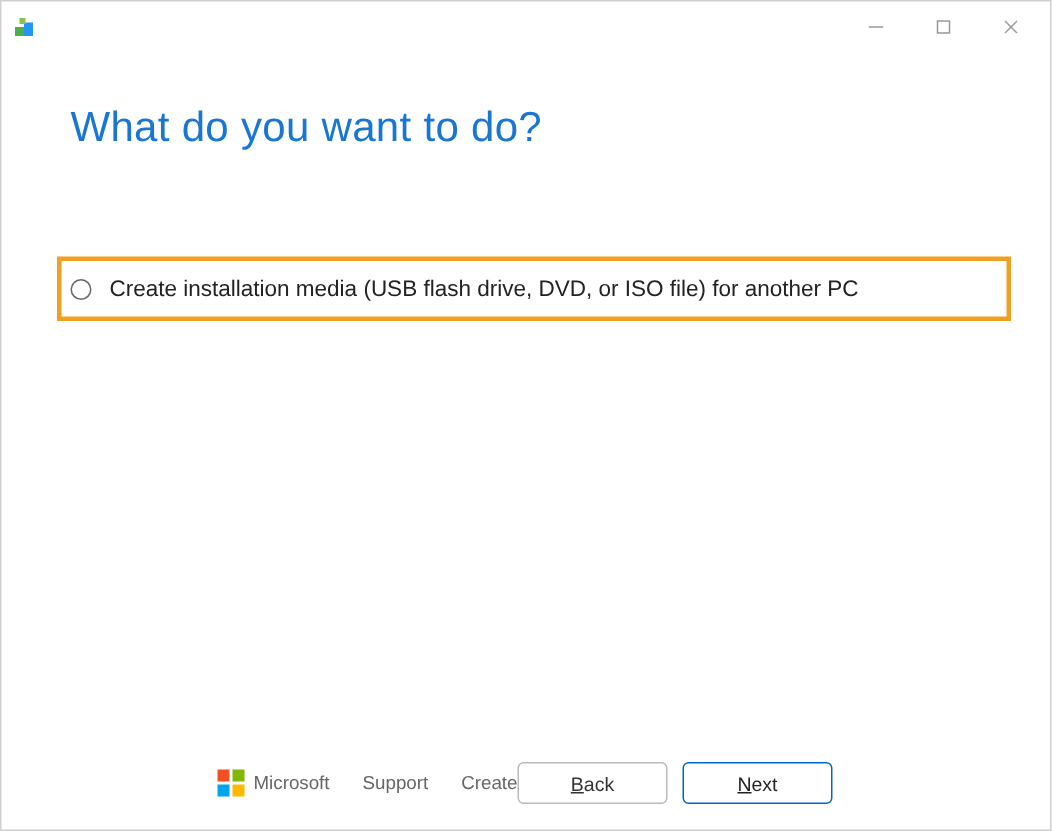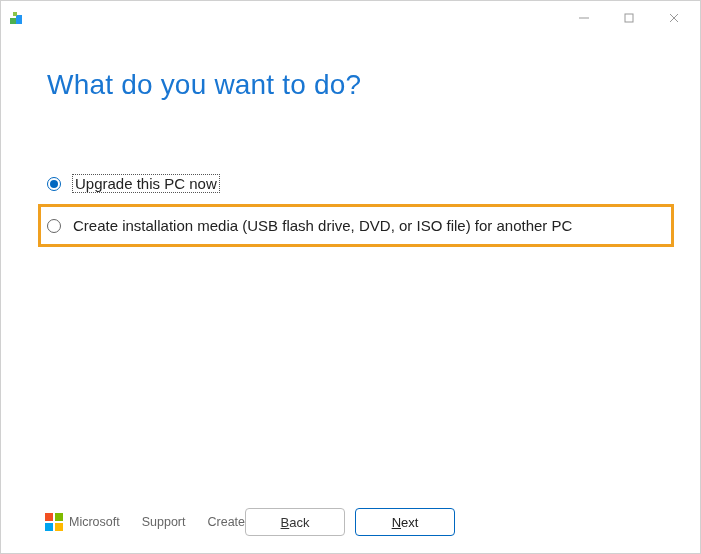--- a/index.html
+++ b/index.html
@@ -85,21 +85,21 @@
     }
     .highlight-wrap .radio-row { margin-bottom: 0; }
     .footer {
       position: absolute;
       bottom: 0;
       left: 0;
       right: 1px;
       height: 62px;
       display: flex;
       align-items: center;
-      justify-content: flex-start;
+      justify-content: center;
       padding: 0 44px;
     }
     .footer-left {
       display: flex;
       align-items: center;
       gap: 22px;
       font-size: 12.5px;
       color: #666;
     }
     .ms-logo-wrap { display: flex; align-items: center; gap: 6px; }
@@ -165,24 +165,20 @@
           <line x1="1" y1="1" x2="9" y2="9" stroke="currentColor" stroke-width="1"></line>
           <line x1="9" y1="1" x2="1" y2="9" stroke="currentColor" stroke-width="1"></line>
         </svg>
     </div>
   </div>
 </div>
 
 <div class="content">
   <h1 class="heading">What do you want to do?</h1>
 
-  <label class="radio-row">
-    <span class="radio checked"></span>
-    <span class="radio-label focused">Upgrade this PC now</span>
-  </label>
 
   <div class="highlight-wrap">
     <label class="radio-row">
       <span class="radio"></span>
       <span class="radio-label">Create installation media (USB flash drive, DVD, or ISO file) for another PC</span>
     </label>
   </div>
 </div>
 
 <div class="footer">

